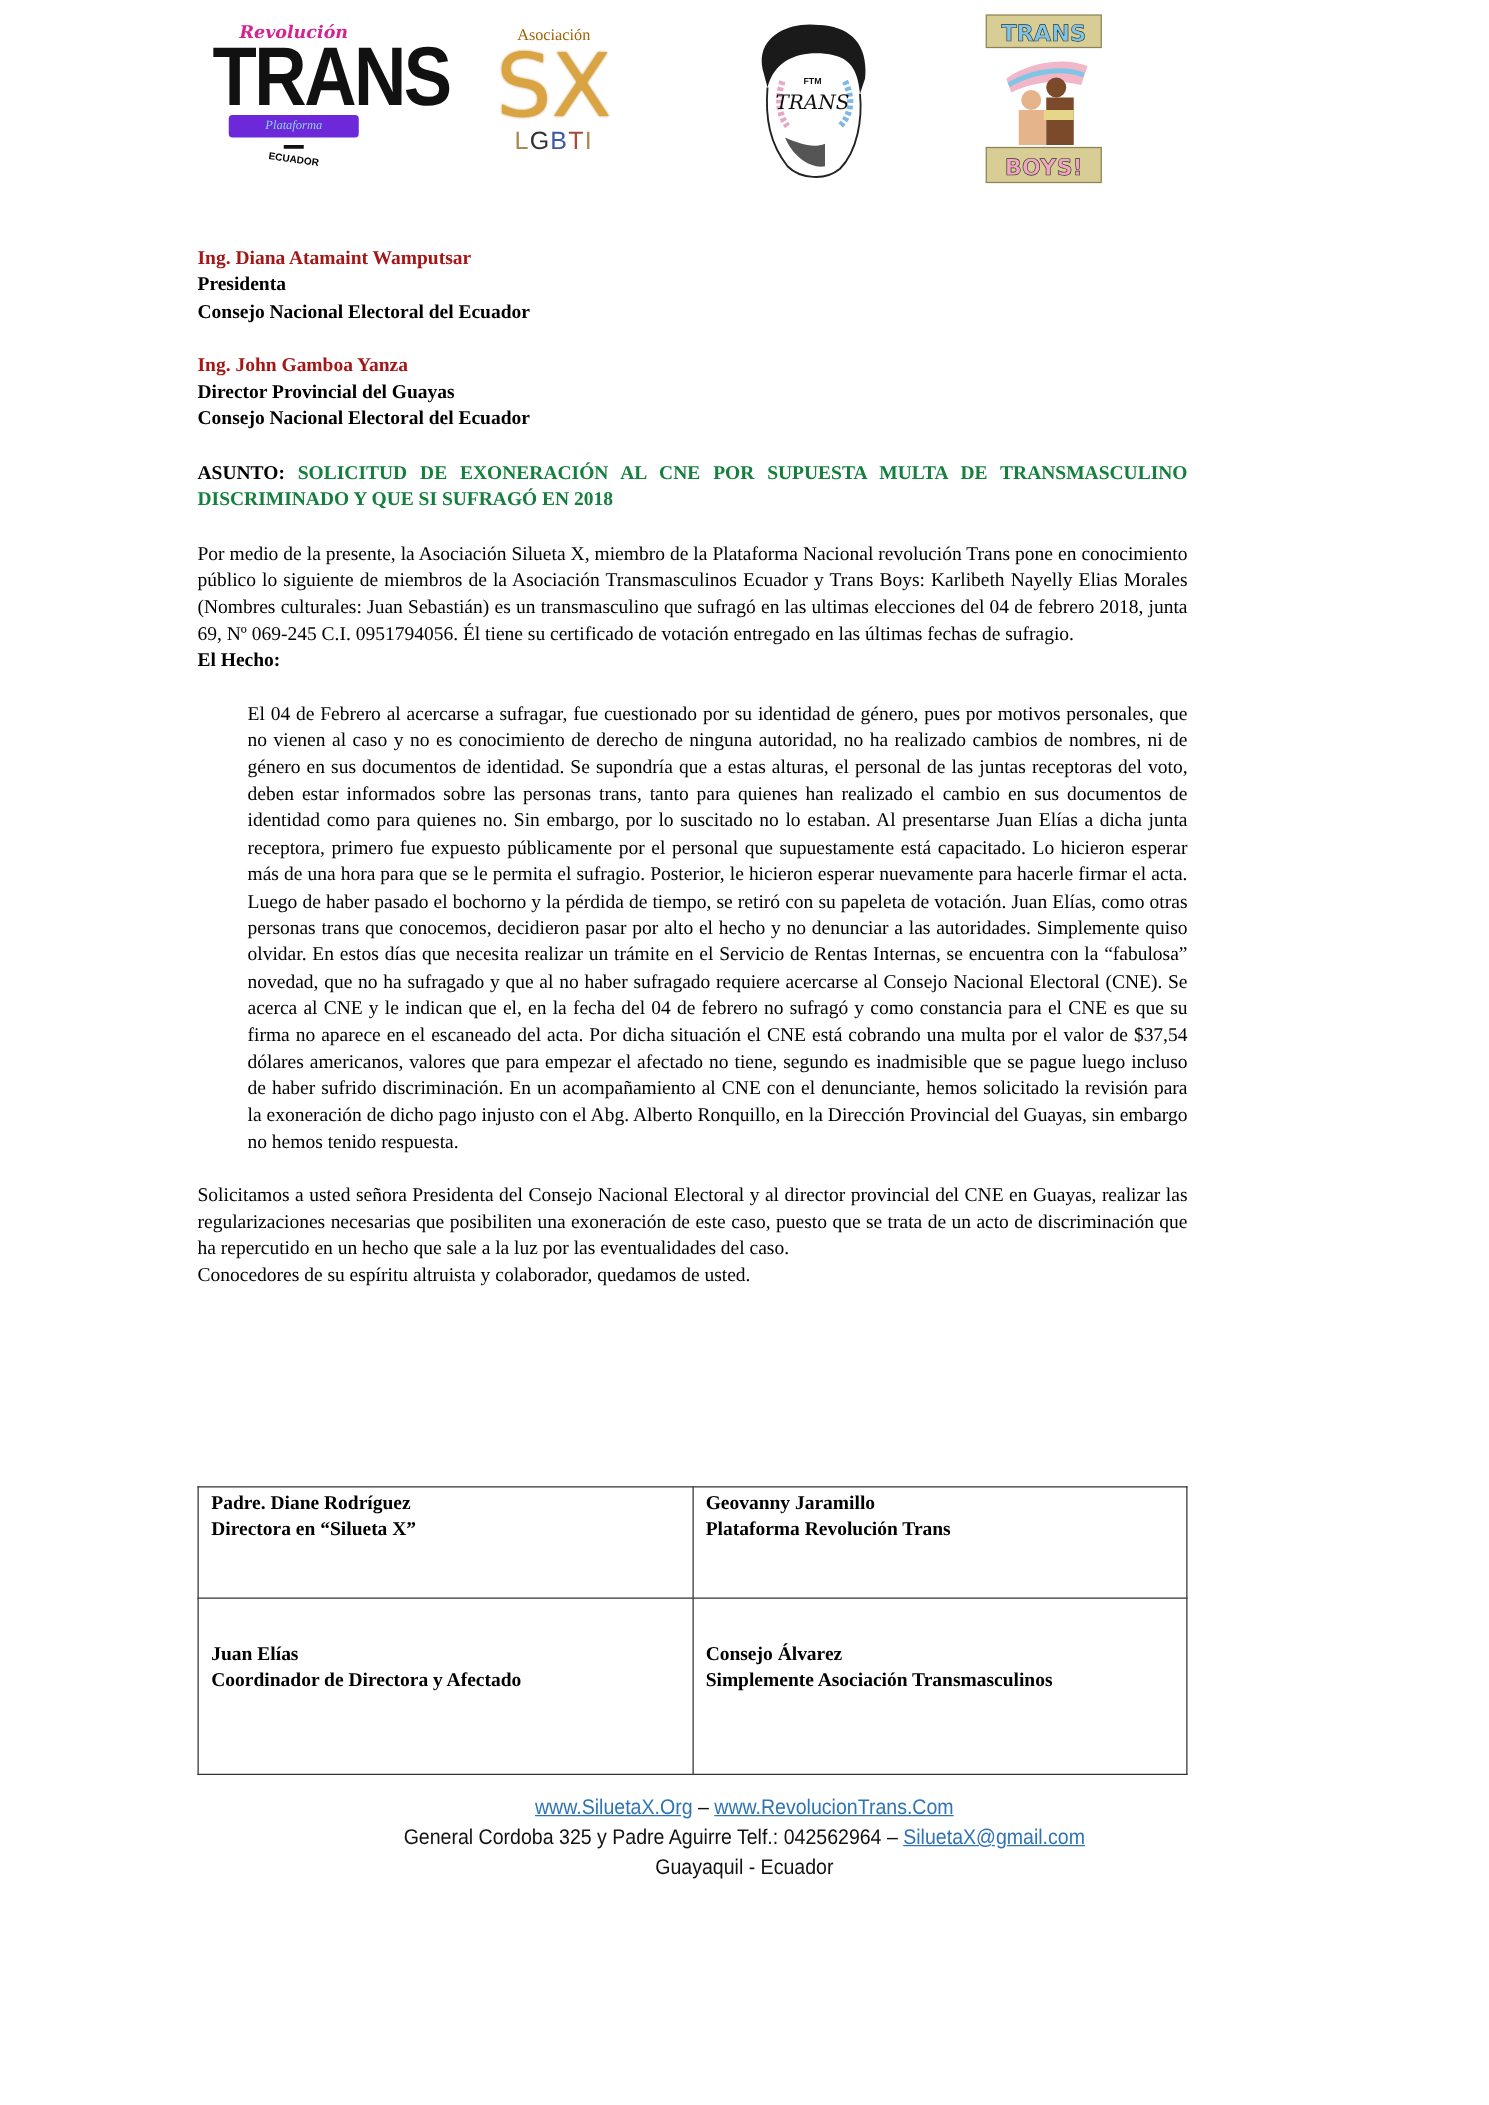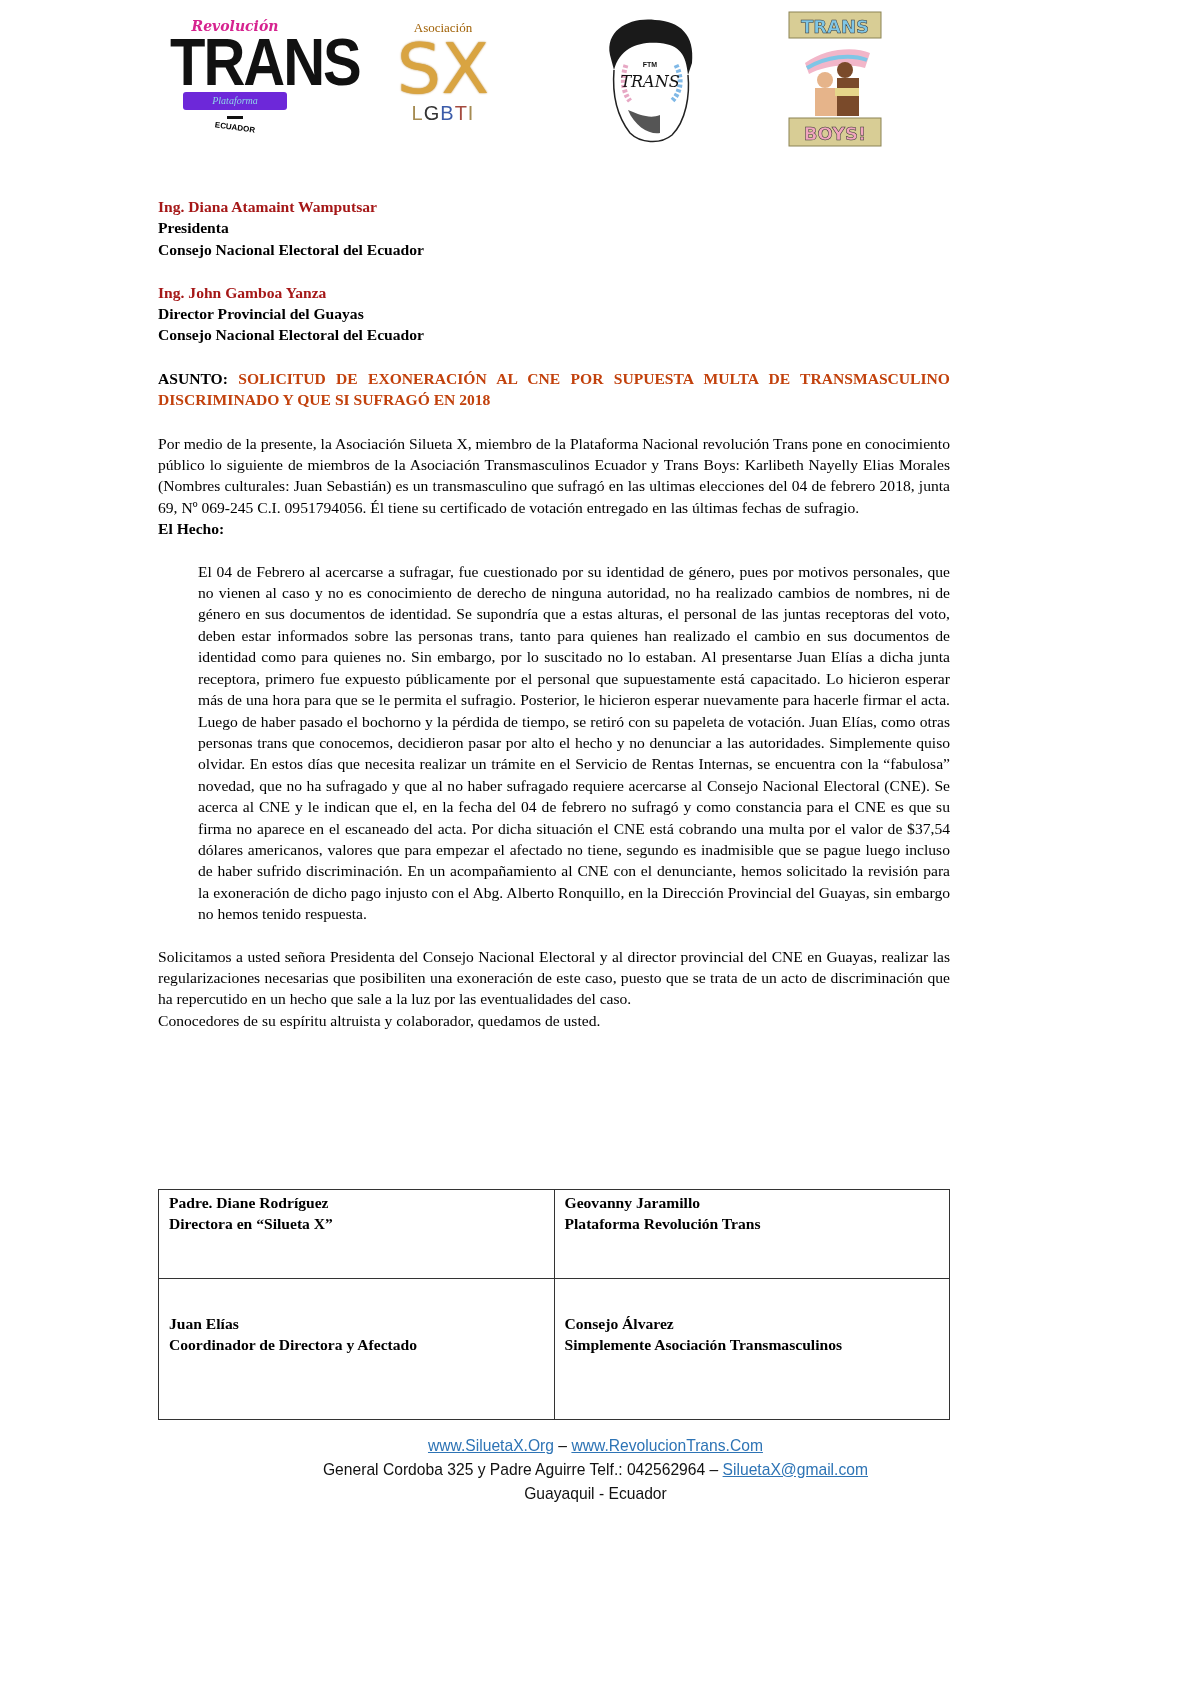--- a/index.html
+++ b/index.html
@@ -29,21 +29,21 @@
   .logo-ftm { left: 600px; top: 15px; width: 100px; height: 135px; }
   
   .logo-tb { left: 785px; top: 8px; width: 100px; height: 142px; }
 
   .content { position: absolute; left: 158px; top: 196px; width: 792px; font-size: 15.6px; line-height: 21.4px; }
   .addr { font-weight: bold; }
   .addr .name { color: #a51717; }
   .gap { height: 21.4px; }
   .asunto { font-family: "Liberation Serif", serif; font-weight: bold; text-align: justify; text-align-last: left; margin-top: 22px; }
   .asunto .label { color: #000; }
-  .asunto .text { color: #c2410c; }
+  .asunto .text { color: #15803d; }
   p { margin: 0; text-align: justify; }
   .para1 { margin-top: 22px; }
   .hecho { font-weight: bold; }
   .para2 { margin-top: 21px; margin-left: 40px; }
   .para3 { margin-top: 21px; }
   .closing { margin: 0; }
 
   table.sig { position: absolute; left: 158px; top: 1189px; width: 792px; border-collapse: collapse; font-size: 15.6px; line-height: 21.4px; font-weight: bold; }
   table.sig td { border: 1.4px solid #333; vertical-align: top; width: 50%; padding: 2px 10px; }
   table.sig tr.r1 td { height: 84px; }

